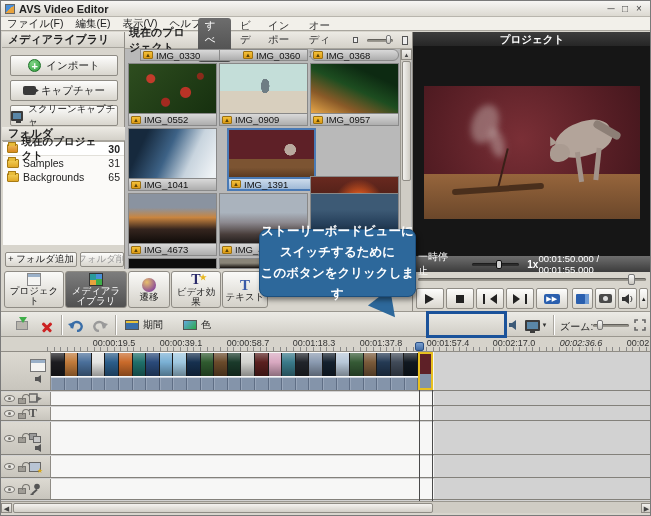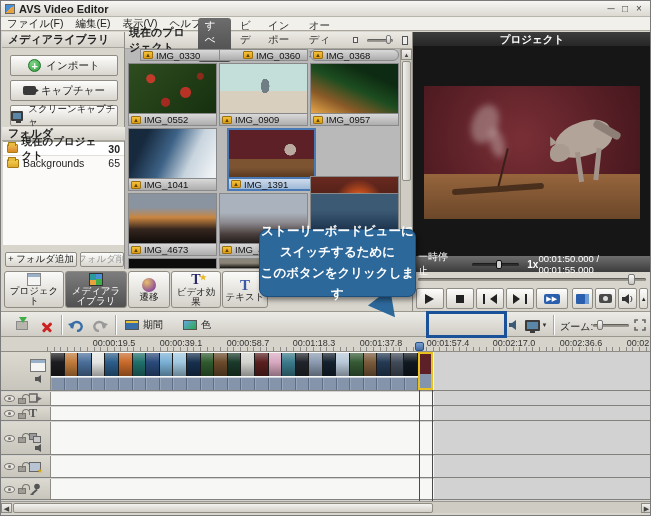--- a/index.html
+++ b/index.html
@@ -146,20 +146,25 @@
     </div>
     <div class="panelhead" style="position:absolute;left:0;top:95px;width:123px;height:14px;">フォルダ</div>
     <div class="folderrows">
       <div class="frow" style="font-weight:bold;background:#fff;border-bottom:1px solid #e2e0da;">
         <span class="foldico" style="background:linear-gradient(180deg,#f0b85a,#d88a20);"></span>
         <span>現在のプロジェクト</span>
         <span class="cnt">30</span>
       </div>
       <div class="frow">
         <span class="foldico"></span>
+        <span>Samples</span>
+        <span class="cnt">31</span>
+      </div>
+      <div class="frow">
+        <span class="foldico"></span>
         <span>Backgrounds</span>
         <span class="cnt">65</span>
       </div>
     </div>
     <div class="btn abs" style="left:3px;top:220px;width:72px;height:15px;font-size:9.5px;">+ フォルダ追加</div>
     <div class="btn abs" style="left:78px;top:220px;width:72px;height:15px;font-size:9.5px;color:#999;width:44px;overflow:hidden;white-space:nowrap;width:44px;">− フォルダ削除</div>
   </div>
 
   <div id="midpanel" class="abs">
     <div class="midhead">
@@ -422,21 +427,21 @@
 
   <div id="ruler" class="abs">
     <span class="ticks"></span>
     <span class="rlab" style="left:113px;">00:00:19.5</span>
     <span class="rlab" style="left:180px;">00:00:39.1</span>
     <span class="rlab" style="left:247px;">00:00:58.7</span>
     <span class="rlab" style="left:313px;">00:01:18.3</span>
     <span class="rlab" style="left:380px;">00:01:37.8</span>
     <span class="rlab" style="left:447px;">00:01:57.4</span>
     <span class="rlab" style="left:513px;">00:02:17.0</span>
-    <span class="rlab" style="left:580px;">00:02:36.6</span>
+    <span class="rlab" style="left:580px;font-style:italic;">00:02:36.6</span>
     <span class="rlab" style="left:647px;">00:02:56.2</span>
     <span class="marker"></span>
   </div>
 
   <div id="tracks" class="abs">
 
     <div class="trow" style="top:0;height:39px;">
       <div class="thead" style="flex-direction:column;justify-content:center;align-items:flex-end;padding:2px 4px;gap:2px;">
         <span style="width:16px;height:13px;background:#f4f4f2;border:1px solid #777;box-shadow:inset 0 3px 0 #9ab0c8;"></span>
         <svg width="11" height="10">

